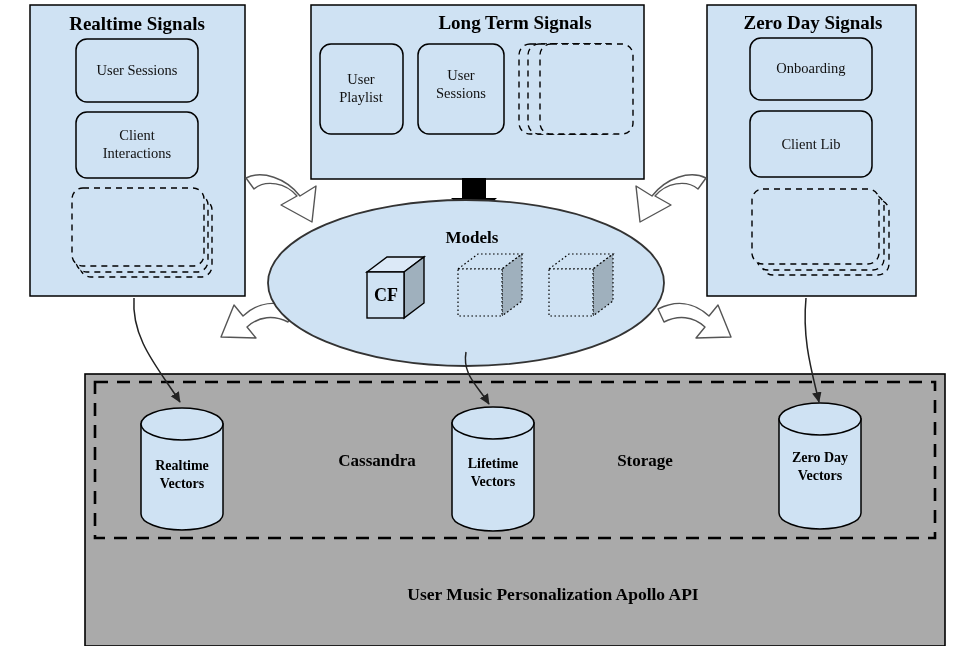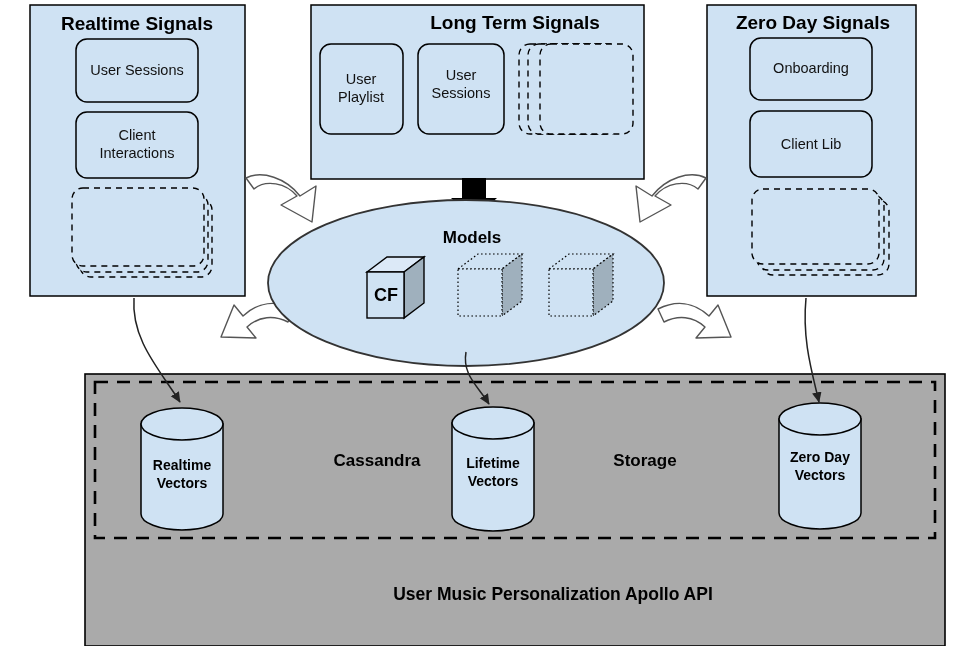--- a/index.html
+++ b/index.html
@@ -3,21 +3,21 @@
 <meta charset="utf-8">
 <style>
   html,body{margin:0;padding:0;}
   body{
     width:960px;height:646px;
     background:#ffffff;
     font-family:"Liberation Sans", sans-serif;
     position:relative;
     overflow:hidden;
   }
-  #stage{position:absolute;inset:0;width:760px;height:646px;}
+  #stage{position:absolute;inset:0;width:760px;height:646px;font-family:Liberation Serif, serif;}
   svg#diagram{position:absolute;left:0;top:0;width:960px;height:646px;display:block;}
   .ttl{font-weight:bold;font-size:19px;fill:#000;}
   .boxlbl{font-size:14.5px;fill:#111;}
   .cyllbl{font-weight:bold;font-size:14px;fill:#000;}
   .storlbl{font-weight:bold;font-size:17px;fill:#000;}
   .apilbl{font-weight:bold;font-size:17.5px;fill:#000;}
   .modlbl{font-weight:bold;font-size:17px;fill:#000;}
   .cflbl{font-weight:bold;font-size:18px;fill:#000;}
 </style>
 </head>

